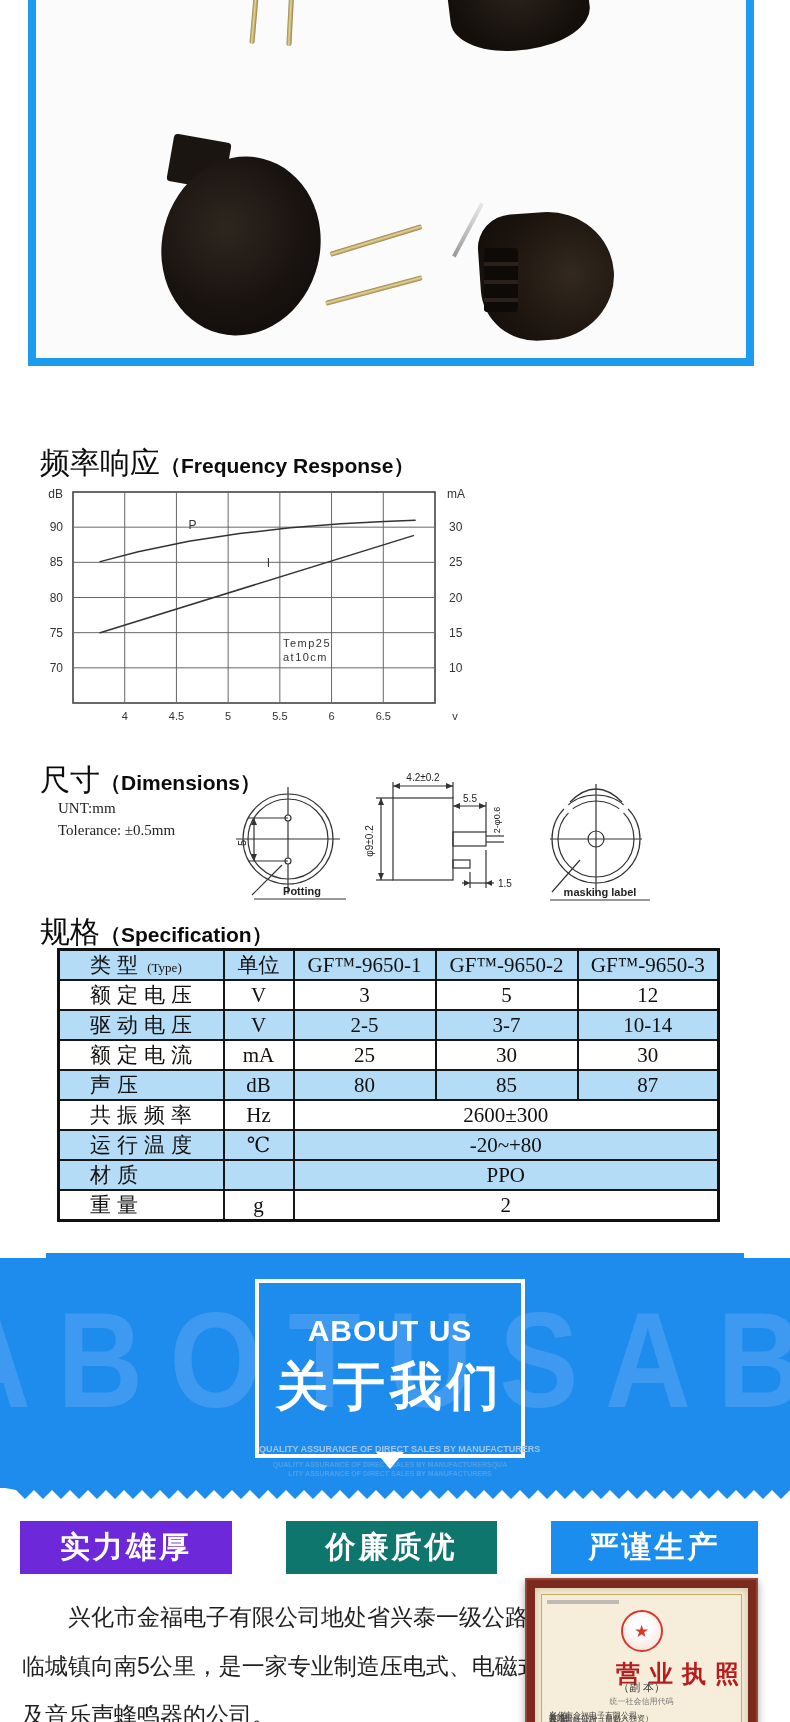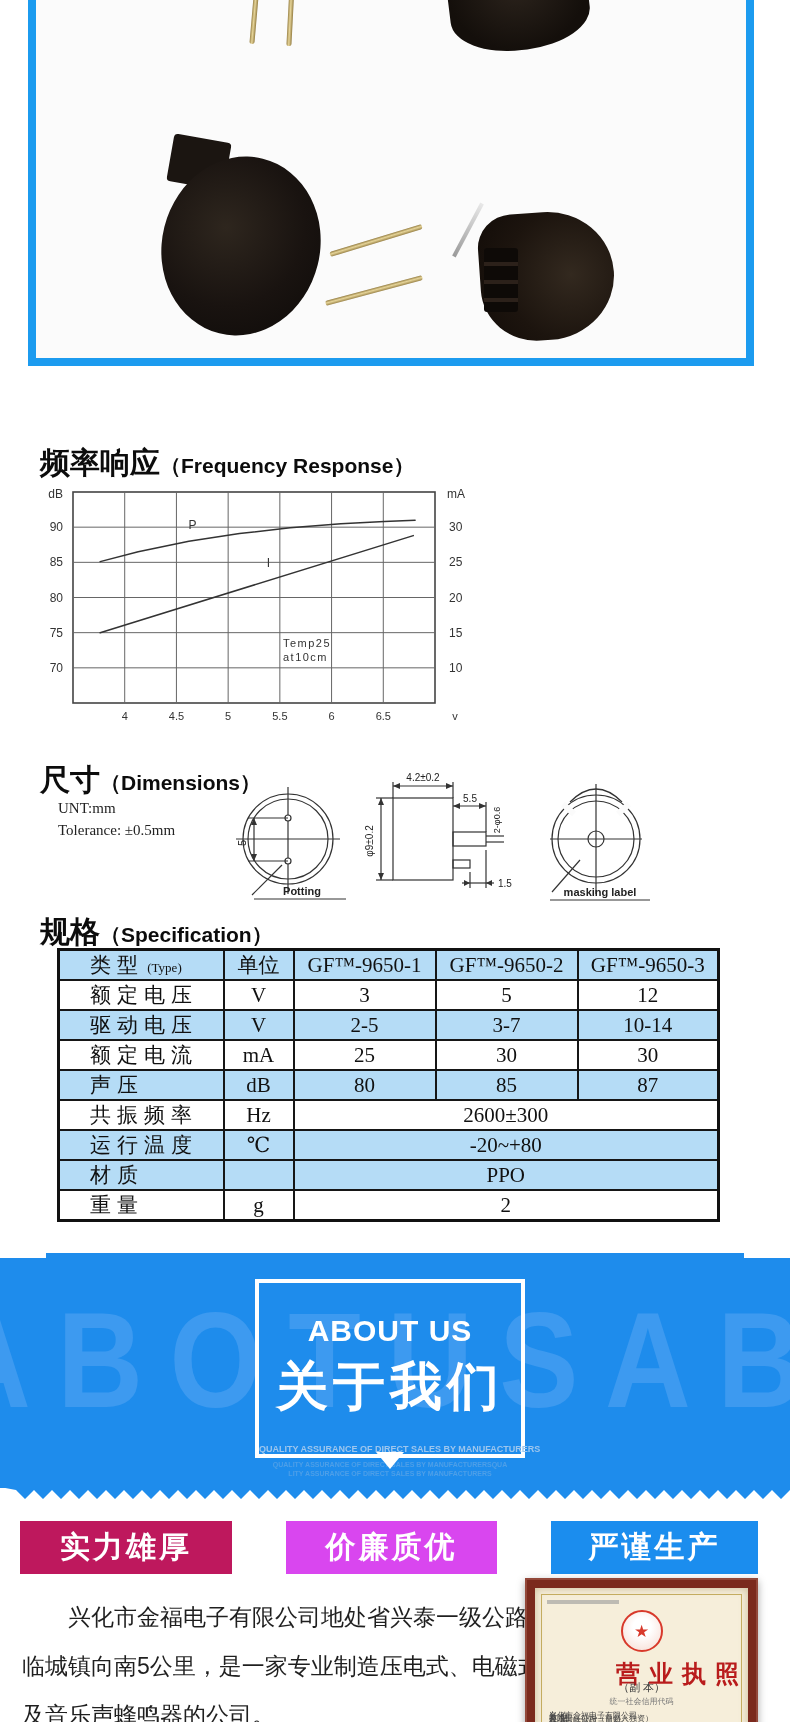--- a/index.html
+++ b/index.html
@@ -13,21 +13,21 @@
   .pin-flat{height:5px;background:linear-gradient(180deg,#947d42,#e6d498 45%,#9a8348);border-radius:2px;}
   .bz-tr{left:414px;top:-12px;width:140px;height:74px;background:radial-gradient(ellipse at 50% 15%,#2b231c,#140f0b 70%);border-radius:14% 14% 48% 48%;transform:rotate(-7deg);}
   .bl-ear{left:134px;top:150px;width:58px;height:48px;background:#1b1511;transform:rotate(10deg);border-radius:4px;}
   .bl-disc{left:126px;top:168px;width:158px;height:180px;border-radius:50%;transform:rotate(14deg);background:radial-gradient(circle at 38% 42%,#2e261e 0%,#191310 55%,#0d0a08 100%);}
   .br-pin{left:430px;top:212px;width:4px;height:60px;background:linear-gradient(180deg,#e8e8e8,#9a9a9a);transform:rotate(28deg);}
   .br-body{left:444px;top:224px;width:134px;height:128px;background:radial-gradient(circle at 68% 50%,#33291f 0%,#1c140e 60%,#120c08 100%);border-radius:26% 50% 50% 42%;transform:rotate(-4deg);}
   .br-side{left:448px;top:260px;width:34px;height:64px;background:repeating-linear-gradient(180deg,#0e0a07 0 14px,#2c211a 14px 18px);border-radius:3px;}
 
   
   .sec-title{position:absolute;color:#0c0c0c;white-space:nowrap;}
-  .sec-title .zh{font-size:30px;font-weight:bold;margin-top:8px;}
+  .sec-title .zh{font-size:30px;font-weight:normal;margin-top:8px;}
   .sec-title .en{font-size:21px;font-weight:bold;}
 
   .dim-note{position:absolute;font-family:"Liberation Serif","DejaVu Serif",serif;font-size:15px;color:#222;}
 
   svg text{font-family:"Liberation Sans","DejaVu Sans",sans-serif;}
   .chart-svg{position:absolute;left:38px;top:485px;}
   .dims-svg{position:absolute;left:208px;top:762px;}
 
   
   #spec-table{position:absolute;left:57px;top:948px;border-collapse:collapse;table-layout:fixed;width:660px;
@@ -46,22 +46,22 @@
   .about-en{margin-top:31px;font-size:30px;font-weight:bold;color:#fff;letter-spacing:1px;}
   .about-zh{margin-top:4px;font-size:52px;font-weight:bold;color:#fff;letter-spacing:5px;white-space:nowrap;}
   .about-tagline{margin-top:22px;font-size:9px;font-weight:bold;color:#9DC6EE;white-space:nowrap;}
   .about-small{font-size:7px;font-weight:bold;color:#4D9FE8;white-space:nowrap;line-height:9px;}
   .about-triangle{position:absolute;left:376px;top:199px;width:0;height:0;border-left:14px solid transparent;border-right:14px solid transparent;border-top:17px solid #fff;}
   .zigzag{position:absolute;left:0;top:1487px;}
 
   
   .feature-btn{position:absolute;top:1521px;height:53px;display:flex;align-items:center;justify-content:center;
     color:#fff;font-size:30px;font-weight:bold;letter-spacing:3px;}
-  .f1{left:20px;width:212px;background:#be185d;}
-  .f2{left:286px;width:211px;background:#d946ef;}
+  .f1{left:20px;width:212px;background:#6d28d9;}
+  .f2{left:286px;width:211px;background:#0f766e;}
   .f3{left:551px;width:207px;background:#1B8DEE;}
 
   .intro{position:absolute;left:22px;top:1596px;width:480px;font-size:23px;color:#1f1f1f;}
   .intro div{height:49px;line-height:42px;white-space:nowrap;}
   .intro .indent{text-indent:2em;}
 
   .license{position:absolute;left:525px;top:1578px;width:233px;height:330px;background:#7B2A1D;padding:10px;box-sizing:border-box;
     box-shadow:0 3px 8px rgba(0,0,0,.35), inset 0 0 0 2px #93483a;}
   .license-paper{position:relative;width:100%;height:100%;background:#F6EEDA;box-shadow:inset 0 0 8px rgba(120,90,30,.35);}
   .license-paper *{position:absolute;}

